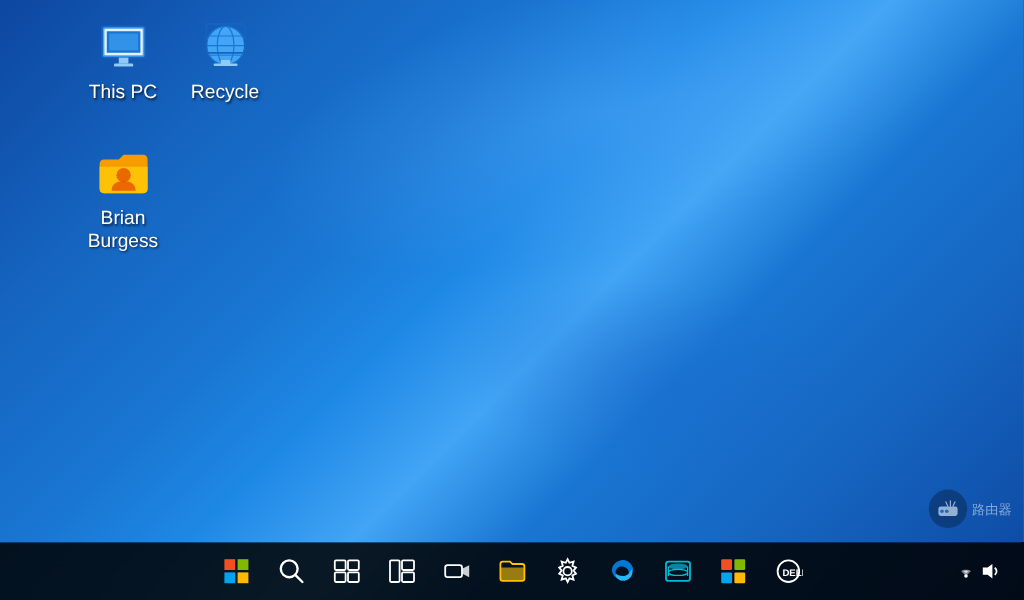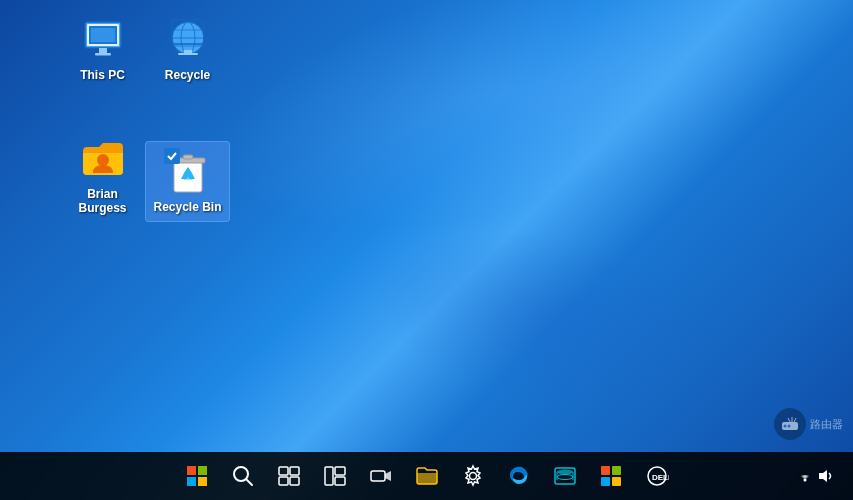--- a/index.html
+++ b/index.html
@@ -80,24 +80,23 @@
 
     .icon-img {
       width: 48px;
       height: 48px;
       margin-bottom: 4px;
       position: relative;
     }
 
     .icon-label {
       color: white;
-      font-size: 12px;
+      font-size: 16px;
       text-shadow: 1px 1px 2px rgba(0,0,0,0.7);
       line-height: 1.2;
-      font-weight: bold;
     }
 
     
     .taskbar {
       position: absolute;
       bottom: 0;
       left: 0;
       width: 100%;
       height: 48px;
       background: rgba(0, 0, 0, 0.85);
@@ -218,63 +217,36 @@
           <rect x="20" y="34" width="8" height="4" fill="#90caf9"></rect>
 
           <rect x="8" y="4" width="32" height="24" rx="2" fill="none" stroke="#1565c0" stroke-width="1.5"></rect>
         </svg>
       </div>
       <span class="icon-label">Recycle</span>
     </div>
 
   </div>
 
-  <div style="position:absolute; top:129px; left:60px; display:flex; gap:0px;align-items:flex-end;">
+  <div style="position:absolute; top:115px; left:60px; display:flex; gap:0px;">
 
     <div class="desktop-icon">
       <div class="icon-img">
         <svg width="48" height="48" viewBox="0 0 48 48">
 
           <path d="M4 16 Q4 12 8 12 L20 12 L24 8 L40 8 Q44 8 44 12 L44 36 Q44 40 40 40 L8 40 Q4 40 4 36 Z" fill="#f59d00"></path>
           <path d="M4 18 L44 18 L44 36 Q44 40 40 40 L8 40 Q4 40 4 36 Z" fill="#ffc107"></path>
 
           <circle cx="24" cy="25" r="6" fill="#e65100" opacity="0.8"></circle>
           <path d="M14 38 Q14 30 24 30 Q34 30 34 38" fill="#e65100" opacity="0.8"></path>
         </svg>
       </div>
       <span class="icon-label">Brian Burgess</span>
     </div>
 
-    <div class="desktop-icon selected">
-      <div class="icon-img" style="position:relative;">
-
-        <div class="checkmark">
-          <svg width="12" height="12" viewBox="0 0 12 12">
-              <polyline points="2,6 5,9 10,3" fill="none" stroke="white" stroke-width="2"></polyline>
-            </svg>
-        </div>
-        <svg width="48" height="48" viewBox="0 0 48 48">
-
-          <rect x="10" y="14" width="28" height="30" rx="2" fill="white" stroke="#aaa" stroke-width="1"></rect>
-
-          <rect x="7" y="10" width="34" height="5" rx="1.5" fill="#bbb" stroke="#999" stroke-width="1"></rect>
-
-          <rect x="19" y="7" width="10" height="4" rx="2" fill="#bbb" stroke="#999" stroke-width="1"></rect>
-
-          <path d="M24 20 L20 26 L22 26 L20 32 L24 28 L28 32 L26 26 L28 26 Z" fill="#29b6f6" transform="rotate(0, 24, 26)"></path>
-
-          <g transform="translate(24,27)">
-            <path d="M0,-8 L4,-2 L2,-2 L2,2 L-2,2 L-2,-2 L-4,-2 Z" fill="#29b6f6" transform="rotate(0)"></path>
-            <path d="M0,-8 L4,-2 L2,-2 L2,2 L-2,2 L-2,-2 L-4,-2 Z" fill="#29b6f6" transform="rotate(120)"></path>
-            <path d="M0,-8 L4,-2 L2,-2 L2,2 L-2,2 L-2,-2 L-4,-2 Z" fill="#29b6f6" transform="rotate(240)"></path>
-          </g>
-        </svg>
-      </div>
-      <span class="icon-label">Recycle Bin</span>
-    </div>
   </div>
 
   <div class="watermark">
     <div class="watermark-circle">
       <svg width="20" height="20" viewBox="0 0 20 20">
         <rect x="2" y="8" width="16" height="8" rx="2" fill="white" opacity="0.8"></rect>
         <circle cx="5" cy="12" r="1.5" fill="#1976d2"></circle>
         <circle cx="9" cy="12" r="1.5" fill="#1976d2"></circle>
         <line x1="10" y1="8" x2="8" y2="4" stroke="white" stroke-width="1" opacity="0.8"></line>
         <line x1="12" y1="8" x2="12" y2="3" stroke="white" stroke-width="1" opacity="0.8"></line>

